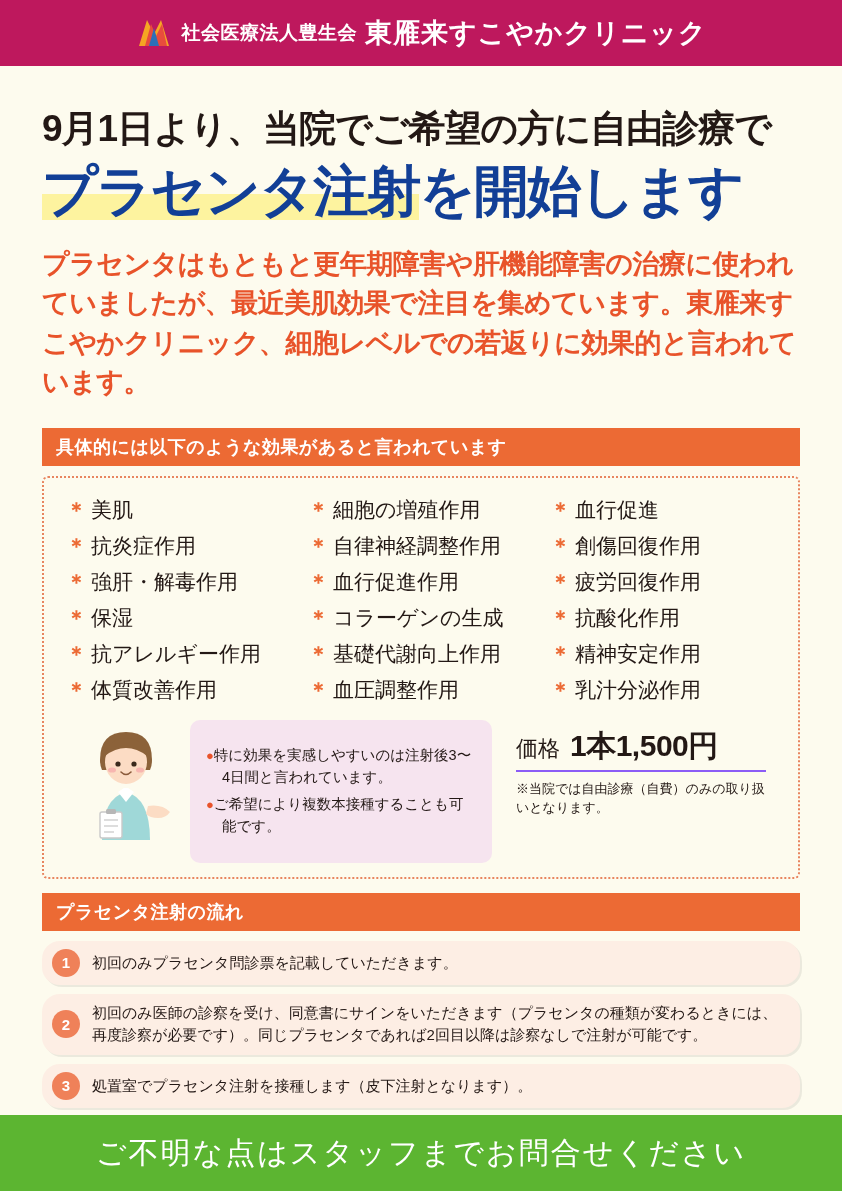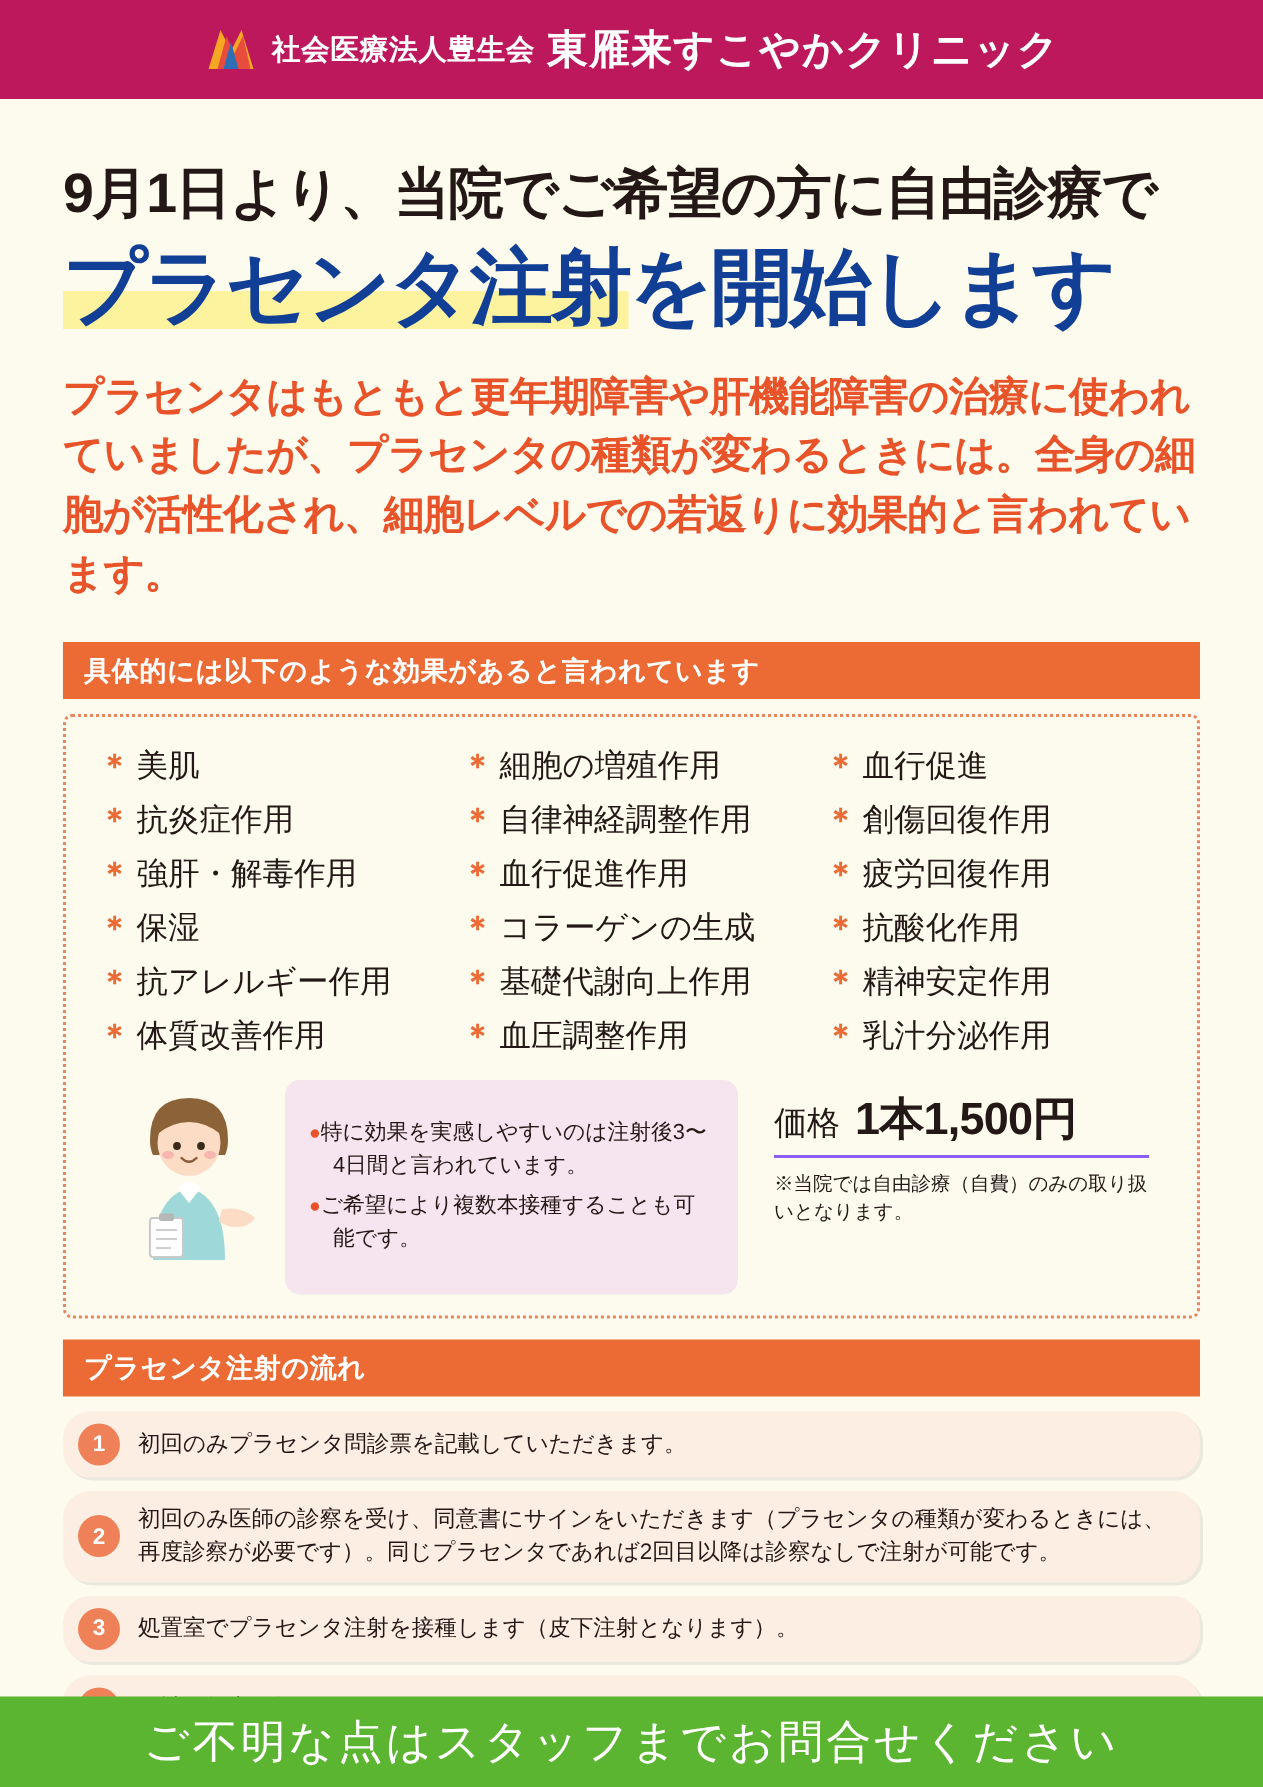--- a/index.html
+++ b/index.html
@@ -226,21 +226,21 @@
     color: #231815;
     line-height: 1.5;
   }
 
   
   .footer {
     position: absolute;
     left: 0;
     bottom: 0;
     width: 842px;
-    height: 60px;
+    height: 76px;
     background: #5cb531;
     display: flex;
     align-items: center;
     justify-content: center;
   }
   .footer-text {
     color: #ffffff;
     font-size: 30px;
     letter-spacing: 2px;
     font-weight: normal;
@@ -264,21 +264,21 @@
   </div>
 </div>
 
 <div class="page">
 
   <div class="lead-1">9月1日より、当院でご希望の方に自由診療で</div>
   <div class="lead-2">
     <span class="hl">プラセンタ注射</span><span>を開始します</span>
   </div>
 
-  <div class="desc">プラセンタはもともと更年期障害や肝機能障害の治療に使われていましたが、プラセンタの種類が変わるときには。全身の細胞が活性化され、細胞レベルでの若返りに効果的と言われています。</div>
+  <div class="desc">プラセンタはもともと更年期障害や肝機能障害の治療に使われていましたが、最近美肌効果で注目を集めています。東雁来すこやかクリニック、細胞レベルでの若返りに効果的と言われています。</div>
 
   <div class="bar">具体的には以下のような効果があると言われています</div>
 
   <div class="effects-box">
     <div class="effects-cols">
 
       <div class="effects-col">
         <div class="effect-item"><span class="ast">＊</span><span>美肌</span></div>
         <div class="effect-item"><span class="ast">＊</span><span>抗炎症作用</span></div>
         <div class="effect-item"><span class="ast">＊</span><span>強肝・解毒作用</span></div>

